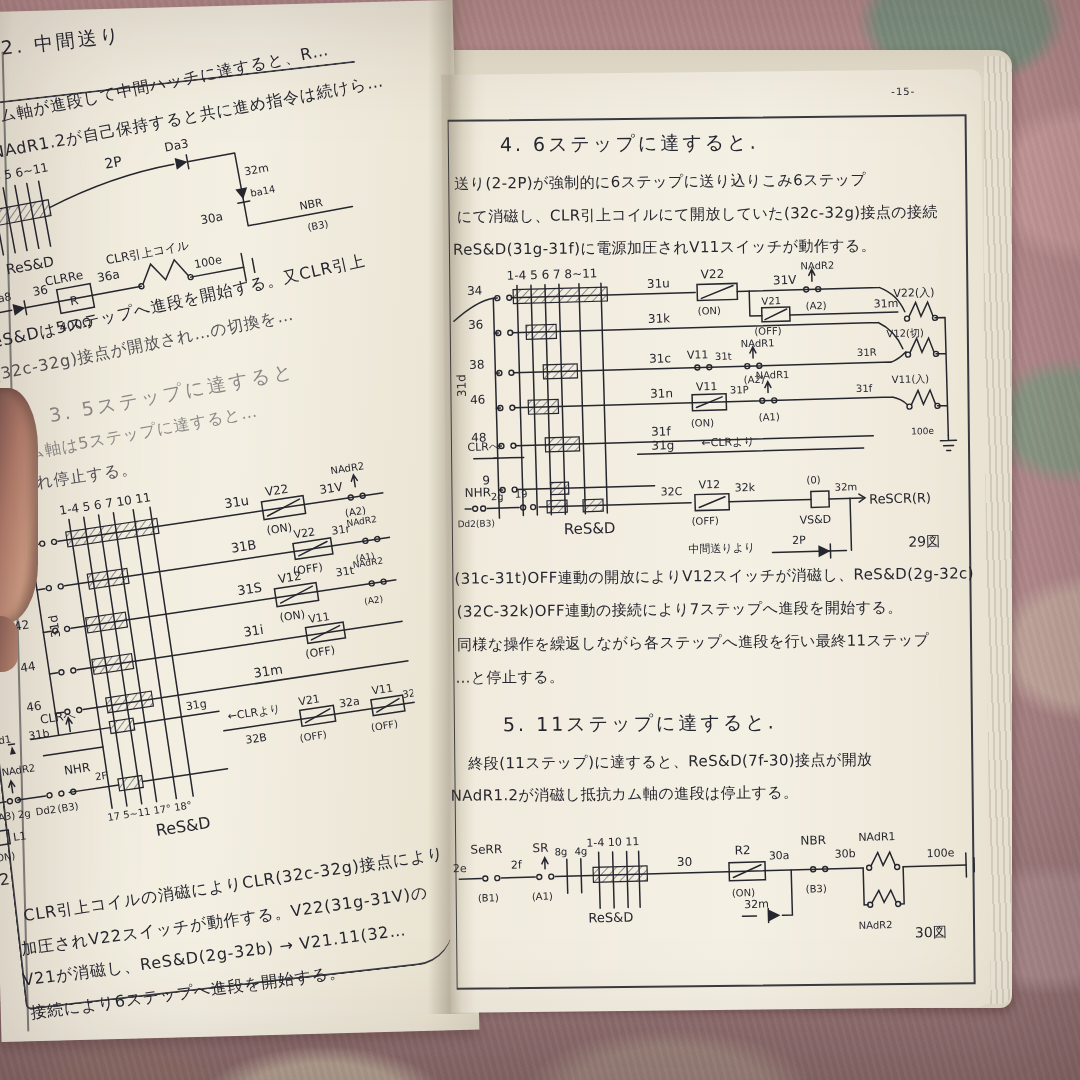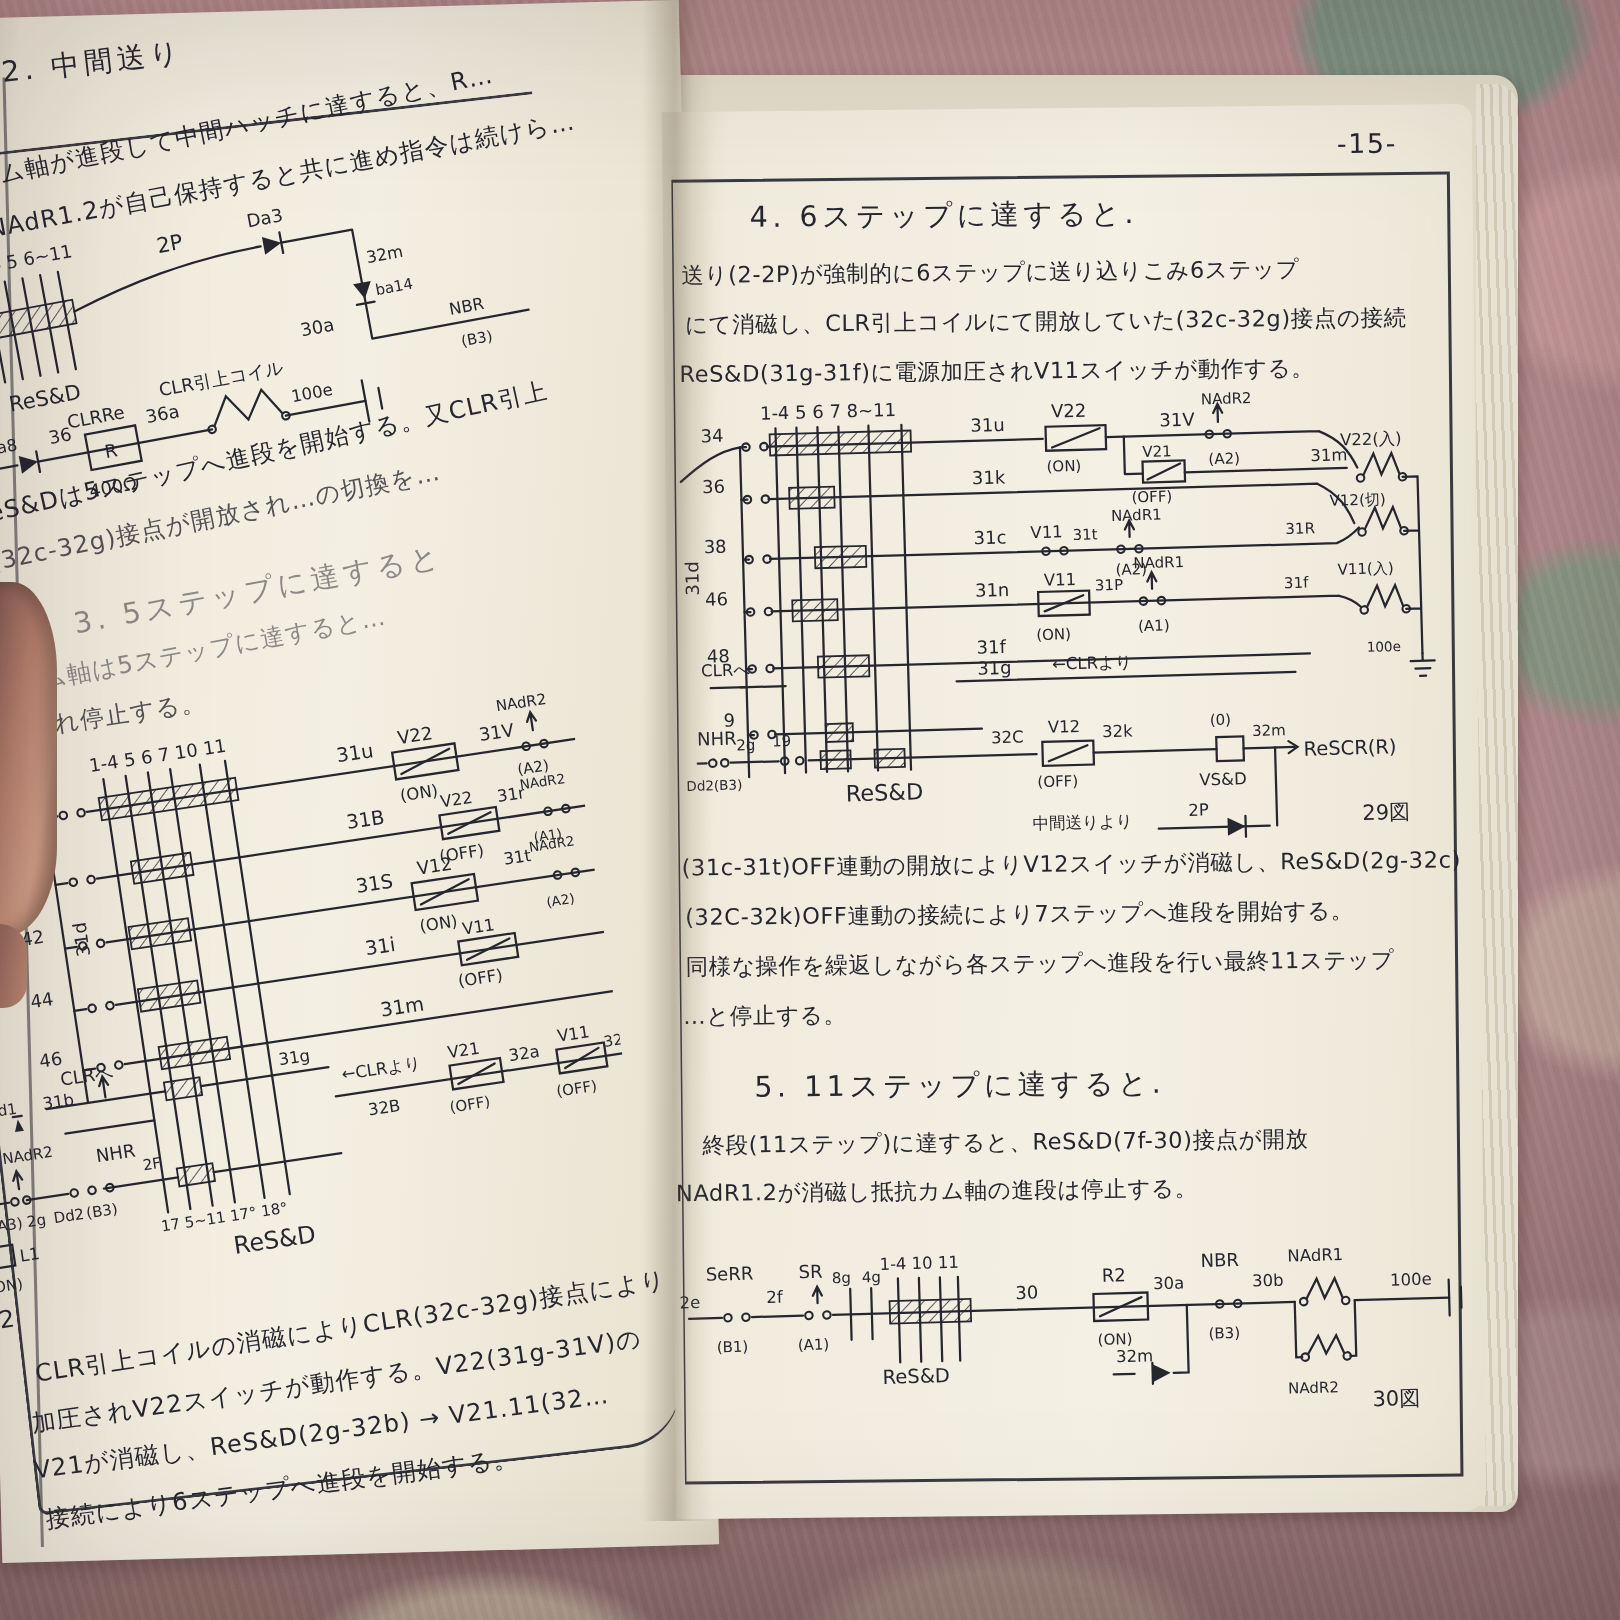--- a/index.html
+++ b/index.html
@@ -29,21 +29,21 @@
   .lframe{position:absolute;left:28px;top:95px;width:432px;height:902px;border:2px solid #3a3a42;border-right:none;border-radius:0 0 40px 6px}
   .rframe{position:absolute;left:6px;top:45px;width:516px;height:866px;border:2px solid #3a3a42;border-left-width:1px}
   .spine{position:absolute;left:428px;top:0;width:48px;height:1014px;z-index:4;background:linear-gradient(90deg,rgba(80,65,45,0),rgba(80,65,45,.26) 45%,rgba(130,115,85,.12) 70%,rgba(80,65,45,0));pointer-events:none}
   .finger{position:absolute;left:-6px;top:388px;width:44px;height:236px;z-index:6;border-radius:0 30px 34px 0/0 60px 60px 0;background:linear-gradient(100deg,#7a544e,#b67f6d 38%,#d4a188 72%,#bd8872);box-shadow:inset -7px 0 10px rgba(0,0,0,.28)}
   .finger2{position:absolute;left:-8px;top:616px;width:26px;height:56px;z-index:6;border-radius:0 18px 16px 0;background:linear-gradient(100deg,#855b53,#c08c76)}
   .vignette{position:absolute;inset:0;z-index:7;pointer-events:none;box-shadow:inset 0 0 140px rgba(55,30,30,.22)}
   .hw{position:absolute;color:#26262f;white-space:nowrap}
   .f15{font-size:15px;letter-spacing:.4px}
   .f16{font-size:16px;letter-spacing:.8px}
   .hd{font-size:19px;letter-spacing:3px}
-  .pn{font-size:18px;letter-spacing:1px}
+  .pn{font-size:10px;letter-spacing:1px}
   .fade{opacity:.5}.fade2{opacity:.78}
   .fig{position:absolute}
   svg .wire{stroke:#26262f;stroke-width:1.5;fill:none;stroke-linecap:round}
   svg .f{fill:#26262f;stroke:none}
   svg rect.box{stroke:#26262f;fill:none;stroke-width:1.5}
   svg rect.hb{stroke:#26262f;stroke-width:1.2}
   svg circle{stroke:#26262f;fill:none;stroke-width:1.4}
   svg text{fill:#26262f}
   .t9{font-size:9px}.t10{font-size:10px}.t11{font-size:11px}.t12{font-size:12px}.t13{font-size:13px}.t14{font-size:14px}.t15{font-size:15px}.t16{font-size:16px}
 </style>

